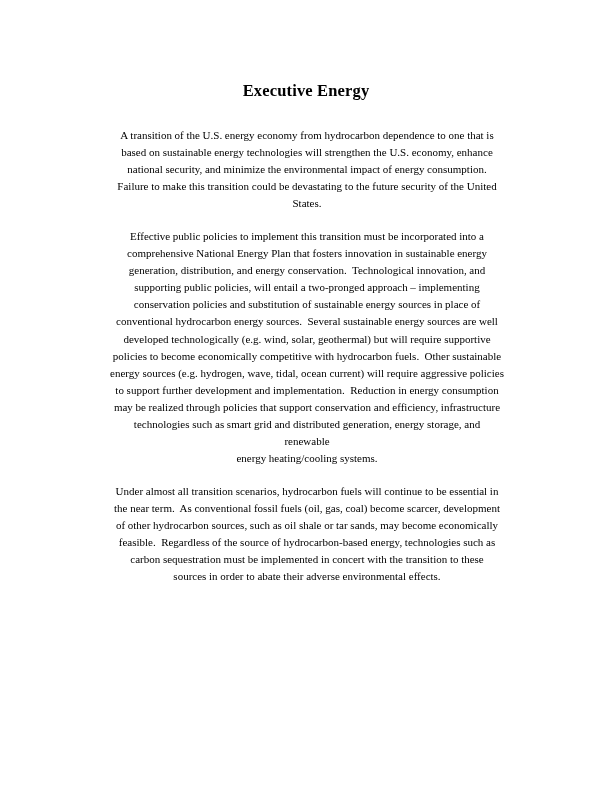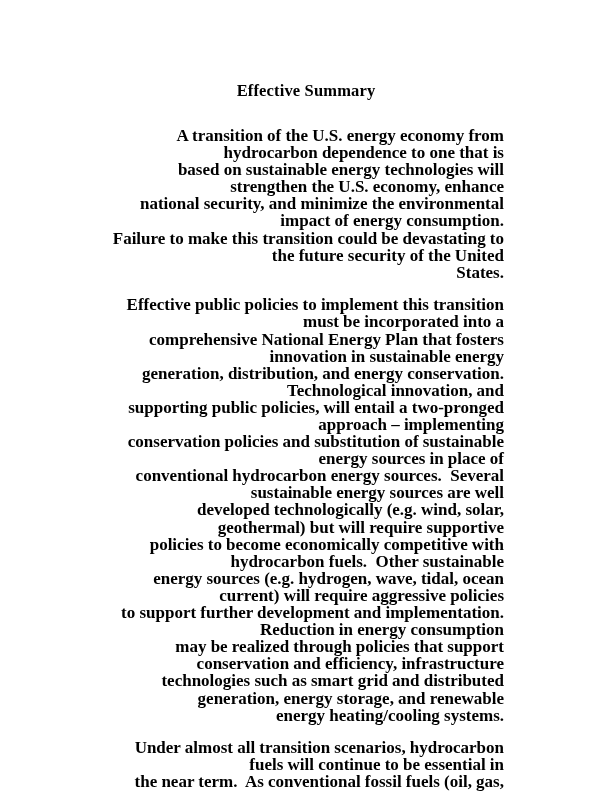--- a/index.html
+++ b/index.html
@@ -41,26 +41,25 @@
 
   .body-block {
     position: absolute;
     left: 110px;
     top: 127px;
     width: 394px;
   }
 
   p.para {
     margin: 0 0 15.5px 0;
-    font-size: 17px;
+    font-size: 11px;
     line-height: 17.1px;
-    text-align: right;
+    text-align: center;
     white-space: pre-wrap;
     word-spacing: -0.05px;
-    font-weight: bold;
   }
 
   p.para:last-child {
     margin-bottom: 0;
   }
 
   .folio {
     position: absolute;
     left: 0;
     top: 710px;
@@ -68,21 +67,21 @@
     text-align: center;
     font-size: 12.1px;
     line-height: 16px;
   }
 </style>
 </head>
 <body>
 
 <div class="page">
 
-  <h1 class="page-title">Effective Summary</h1>
+  <h1 class="page-title">Executive Energy</h1>
 
   <div class="body-block">
     <p class="para">A transition of the U.S. energy economy from hydrocarbon dependence to one that is
 based on sustainable energy technologies will strengthen the U.S. economy, enhance
 national security, and minimize the environmental impact of energy consumption.
 Failure to make this transition could be devastating to the future security of the United
 States.</p>
     <p class="para">Effective public policies to implement this transition must be incorporated into a
 comprehensive National Energy Plan that fosters innovation in sustainable energy
 generation, distribution, and energy conservation.  Technological innovation, and

